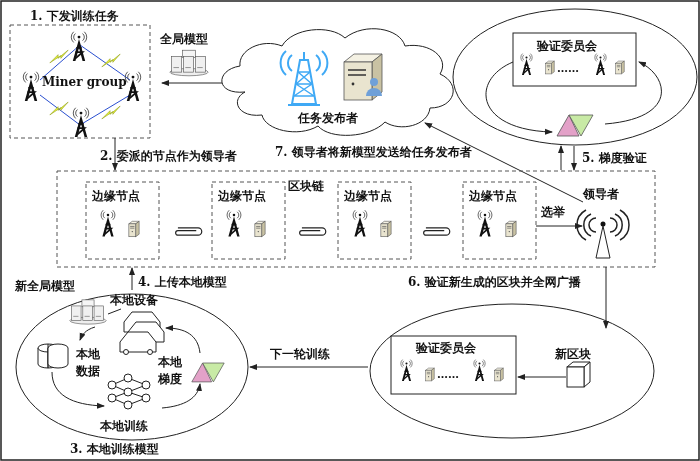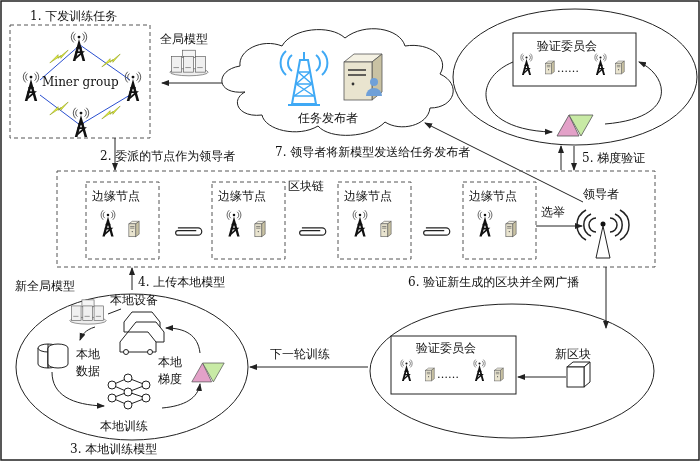--- a/index.html
+++ b/index.html
@@ -1,17 +1,17 @@
 <!DOCTYPE html>
 <html><head>
 <meta charset="utf-8">
 <style>
   html, body { margin: 0; padding: 0; background: #ffffff; }
   body { width: 700px; height: 461px; overflow: hidden; }
-  #stage { position: relative; width: 700px; height: 364px; }
+  #stage { position: relative; width: 700px; height: 364px; font-weight: bold; }
   svg#diagram { position: absolute; left: 0; top: 0; }
   svg text { font-family: "DejaVu Serif", "Liberation Serif", serif; fill: #111; }
   .lbl { font-size: 12px; }
   .lbl-sm { font-size: 11px; }
   .dash { fill: none; stroke: #555; stroke-width: 1; stroke-dasharray: 4 3; }
   .solid { fill: none; stroke: #222; stroke-width: 1; }
   .arrow { fill: none; stroke: #222; stroke-width: 1; marker-end: url(#ah); }
 </style>
 </head>
 <body>

